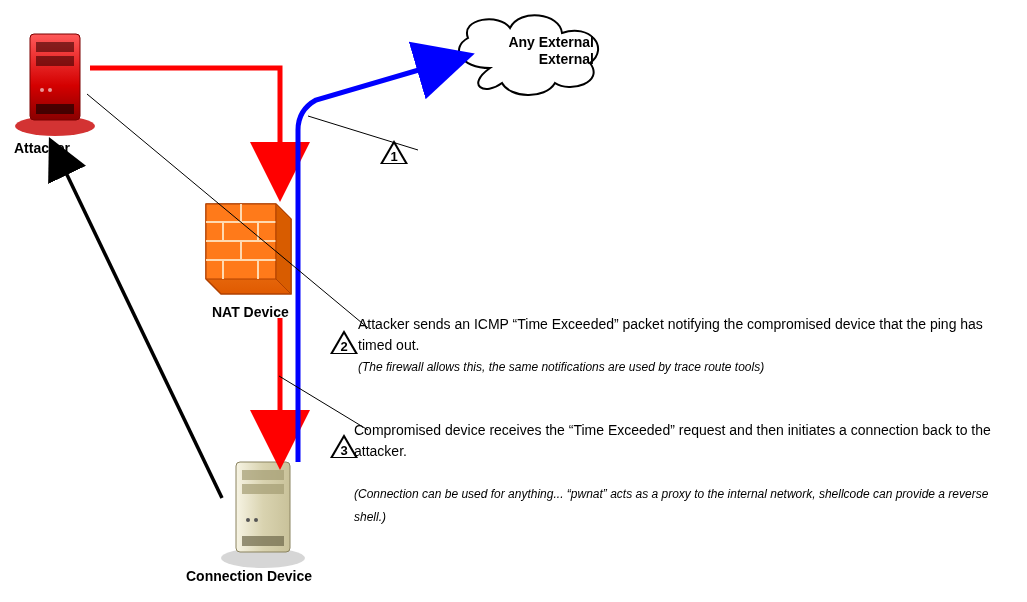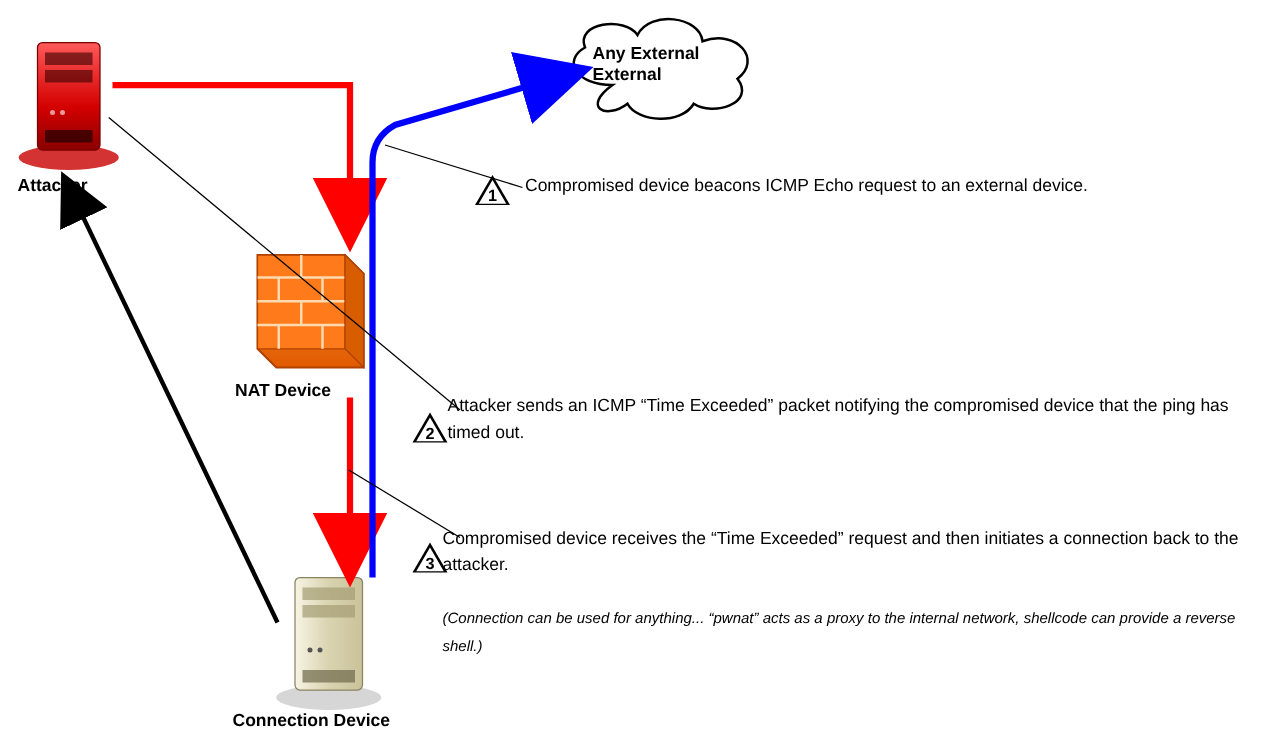--- a/index.html
+++ b/index.html
@@ -94,41 +94,42 @@
     <path d="M 298 462 L 298 130 Q 298 110 316 100 L 446 62" fill="none" stroke="#00f" stroke-width="5" marker-end="url(#arr-blue)"></path>
 
     <path d="M 222 498 L 58 156" fill="none" stroke="#000" stroke-width="3.5" marker-end="url(#arr-black)"></path>
 
     <line x1="308" y1="116" x2="418" y2="150" stroke="#000" stroke-width="1"></line>
     <line x1="87" y1="94" x2="368" y2="328" stroke="#000" stroke-width="1"></line>
     <line x1="279" y1="376" x2="368" y2="430" stroke="#000" stroke-width="1"></line>
   </svg>
 
   <div class="abs bold label" style="left:14px;top:140px">Attacker</div>
-  <div class="abs bold label" style="left:474px;top:34px;text-align:left;width:120px;line-height:1.2">
+  <div class="abs bold label" style="left:474px;top:34px;text-align:right;width:120px;line-height:1.2">
     <span>Any External</span><br>
     <span>External</span>
   </div>
-  <div class="abs bold label" style="left:188px;top:304px">NAT Device</div>
+  <div class="abs bold label" style="left:212px;top:304px">NAT Device</div>
   <div class="abs bold label" style="left:186px;top:568px">Connection Device</div>
 
   <div class="abs triangle" style="left:380px;top:140px">
     <div class="inner"></div>
     <div class="num">1</div>
   </div>
   <div class="abs label" style="left:420px;top:138px;width:560px;line-height:1.5">
-    <span>Compromised device beacons ICMP Echo request to an external device.</span><br>
+    <br>
   </div>
 
   <div class="abs triangle" style="left:330px;top:330px">
     <div class="inner"></div>
     <div class="num">2</div>
   </div>
   <div class="abs label" style="left:358px;top:314px;width:650px;line-height:1.5">
     <span>Attacker sends an ICMP “Time Exceeded” packet notifying the compromised device that the ping has timed out.</span><br>
+    <span class="ital">(The firewall allows this, the same notifications are used by trace route tools)</span>
   </div>
 
   <div class="abs triangle" style="left:330px;top:434px">
     <div class="inner"></div>
     <div class="num">3</div>
   </div>
   <div class="abs label" style="left:354px;top:420px;width:640px;line-height:1.5">
     <span>Compromised device receives the “Time Exceeded” request and then initiates a connection back to the attacker.</span><br><br>
     <span class="ital" style="line-height:1.8">(Connection can be used for anything... “pwnat” acts as a proxy to the internal network, shellcode can provide a reverse shell.)</span>
   </div>

